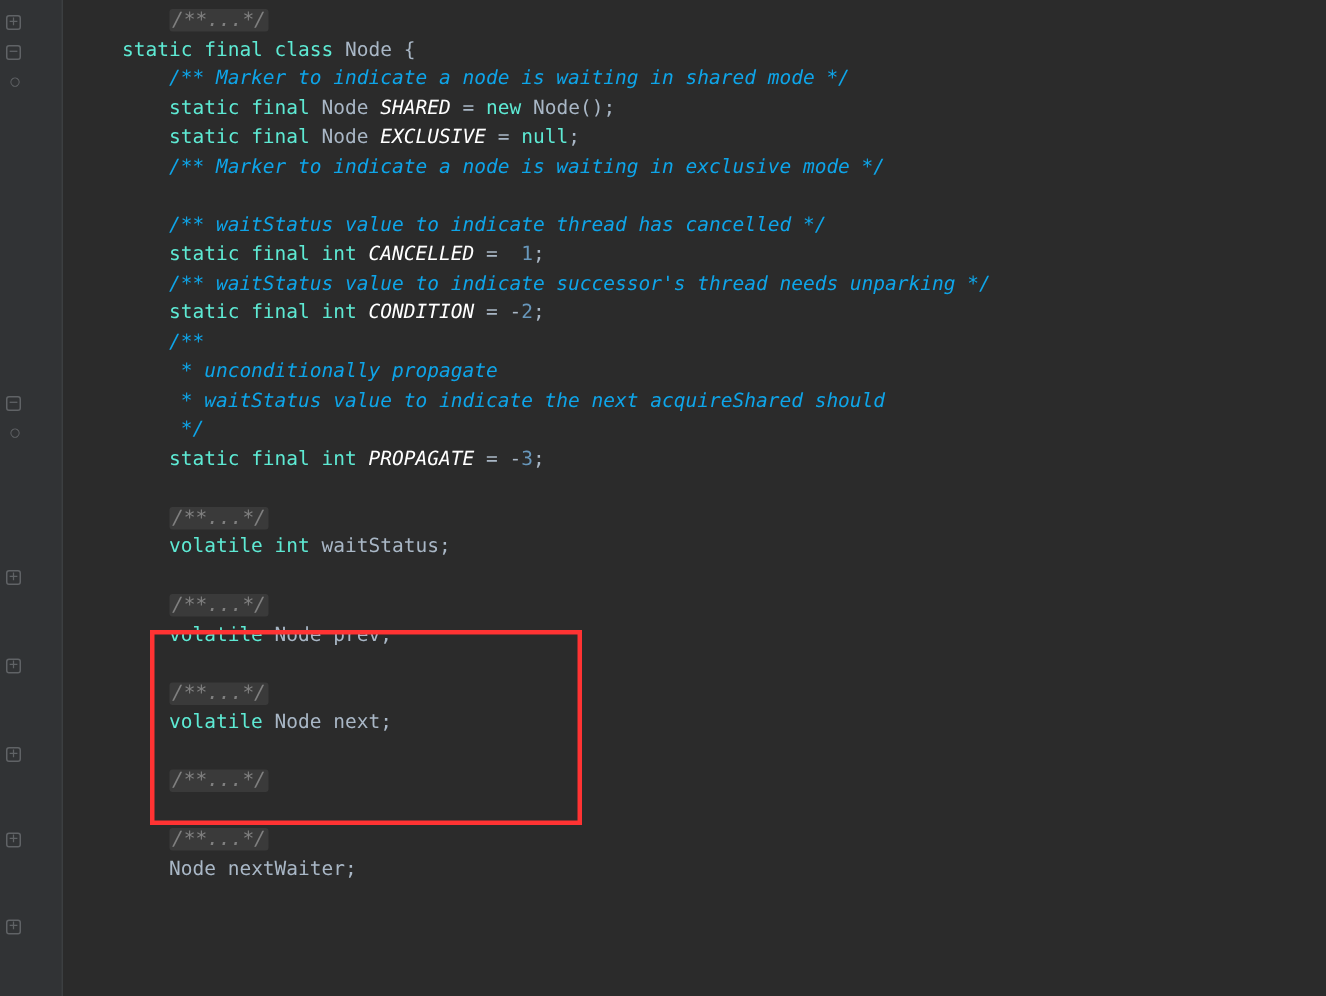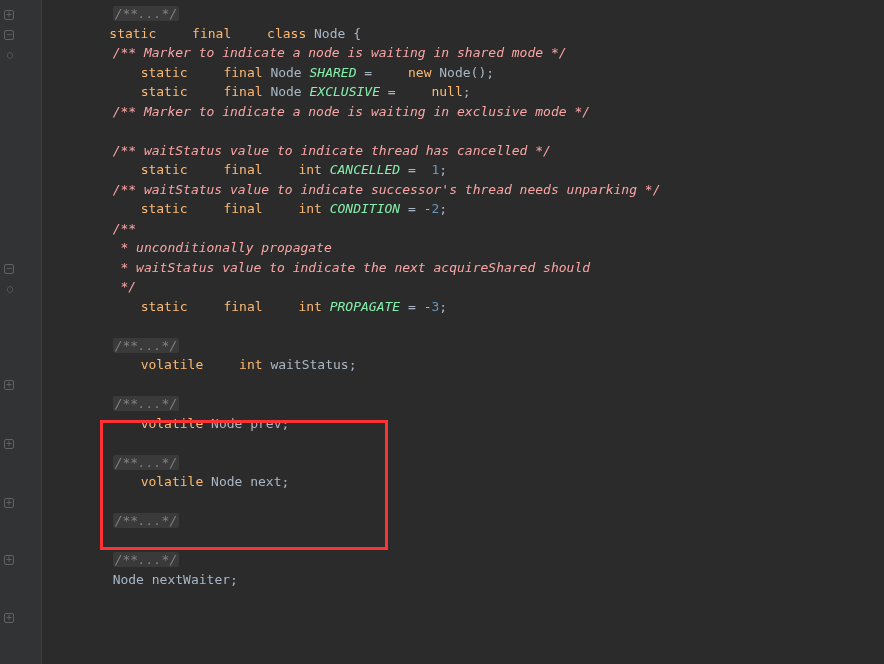--- a/index.html
+++ b/index.html
@@ -46,25 +46,25 @@
     .editor {
       flex: 1;
       padding: 4px 0;
       position: relative;
     }
     .line {
       padding-left: 8px;
       white-space: pre;
       height: 19.5px;
     }
-    .kw { color: #fdba74; margin-left: 28px; }
+    .kw { color: #5eead4; }
     .type { color: #a9b7c6; }
-    .const { color: #86efac; font-style: italic; }
+    .const { color: #ffffff; font-style: italic; }
     .num { color: #6897bb; }
-    .comment { color: #fca5a5; font-style: italic; }
+    .comment { color: #0ea5e9; font-style: italic; }
     .comment-fold {
       color: #808080;
       font-style: italic;
       background: #3a3a3a;
       padding: 0 2px;
       border-radius: 2px;
     }
     .cls { color: #a9b7c6; }
     .highlight-box {
       position: absolute;

